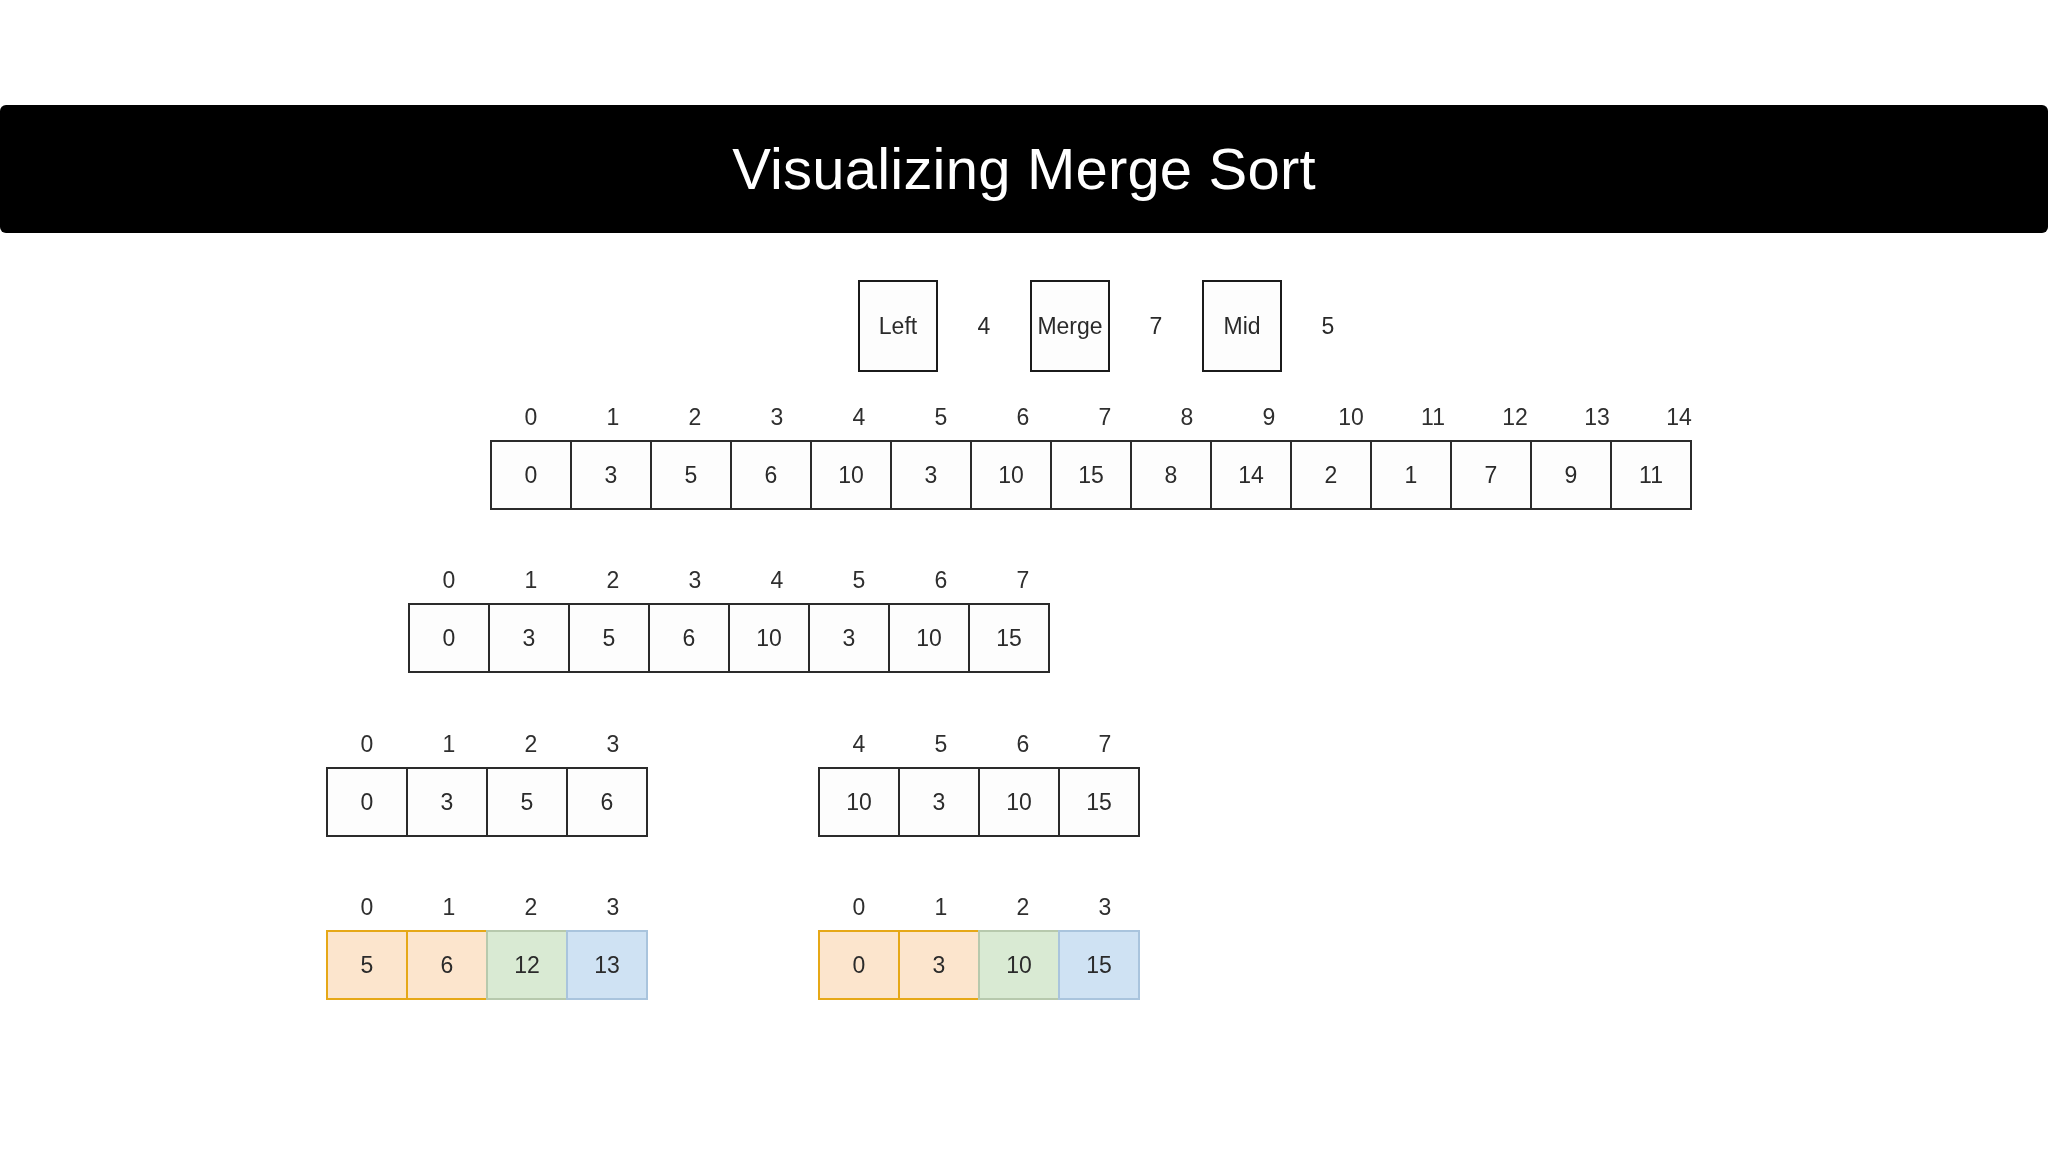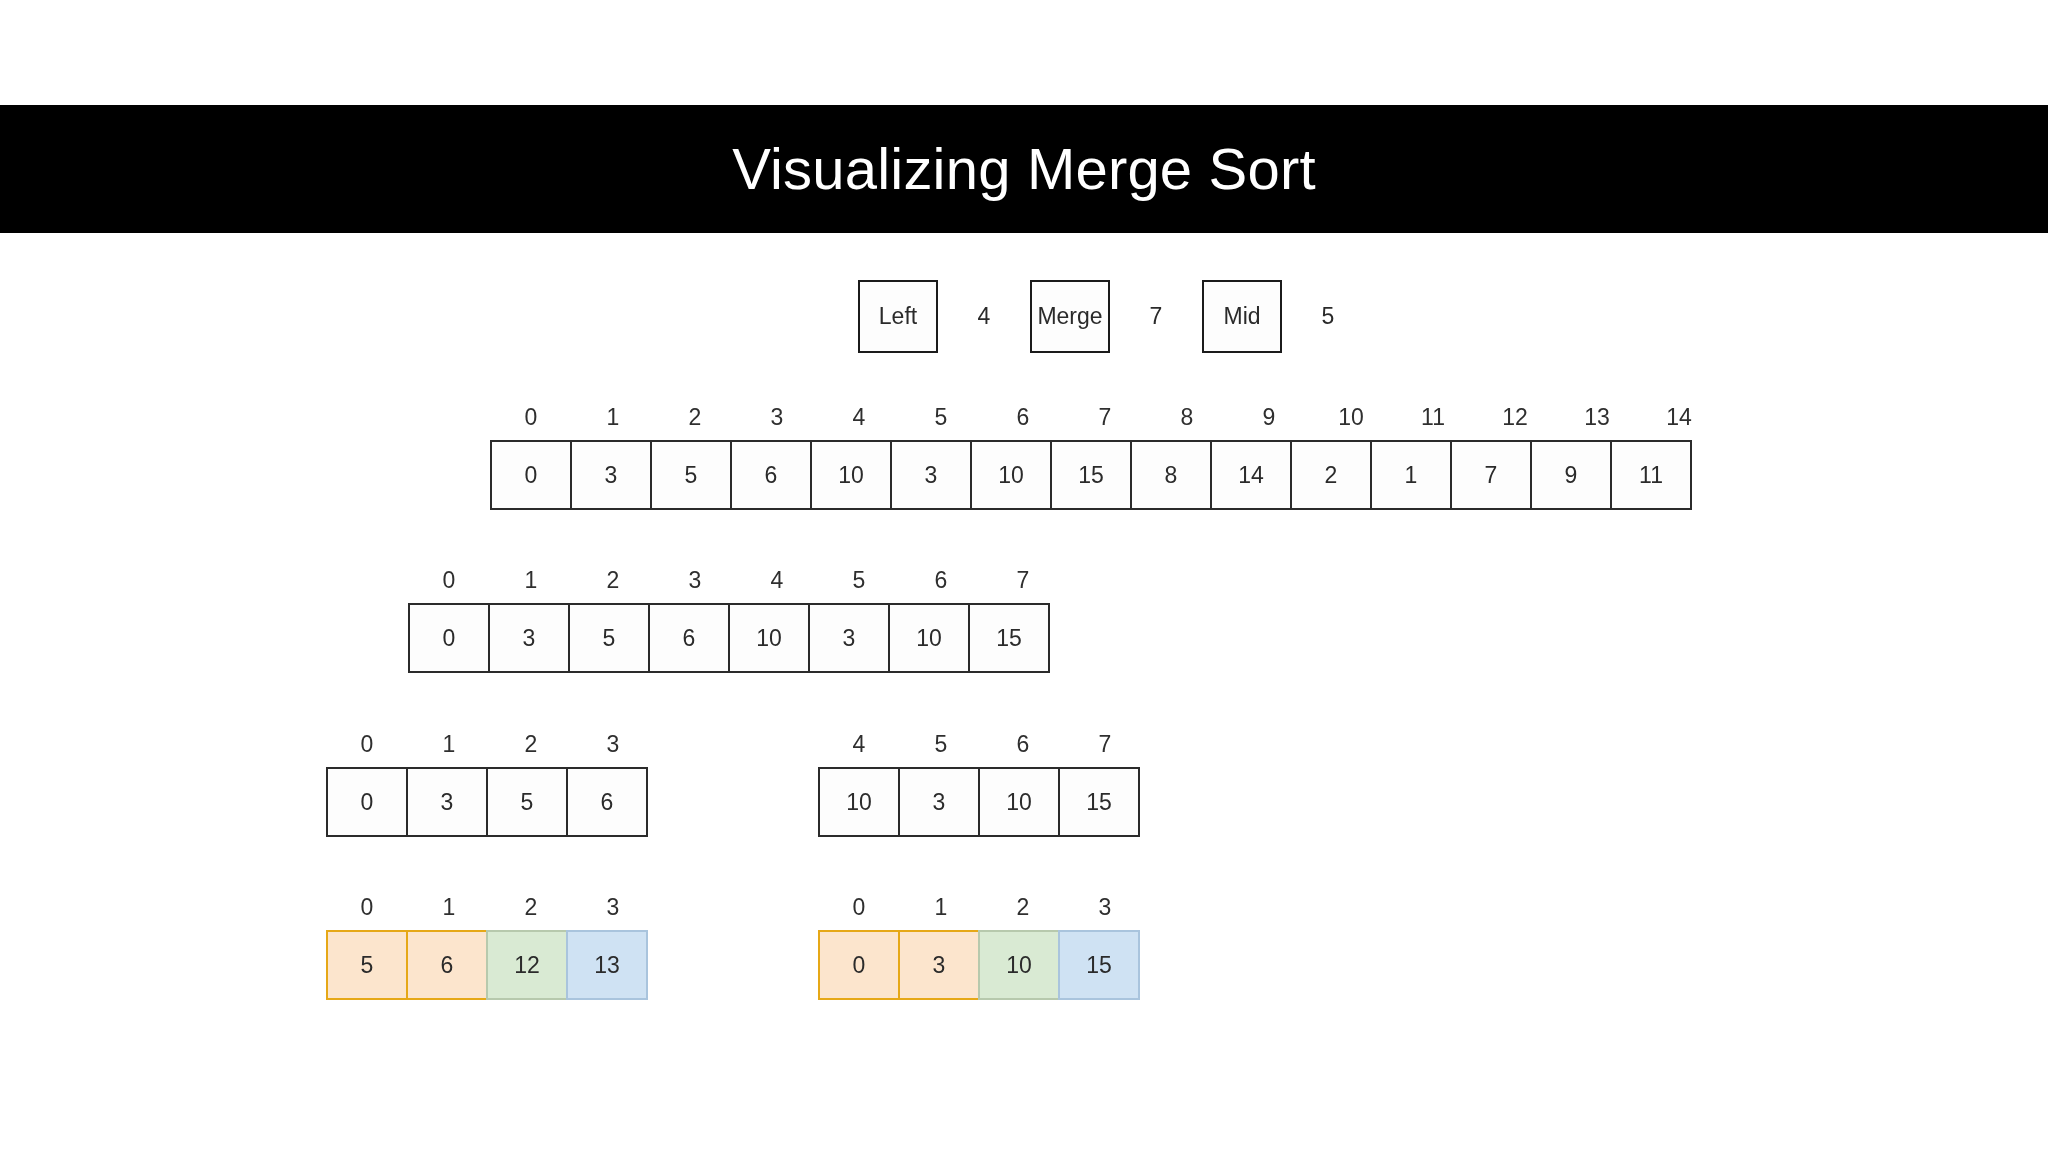--- a/index.html
+++ b/index.html
@@ -27,20 +27,21 @@
   .title-bar {
     position: absolute;
     left: 0;
     top: 105px;
     width: 2048px;
     height: 128px;
     background: #000000;
     display: flex;
     align-items: center;
     justify-content: center;
+    border-radius: 6px;
   }
   .title-text {
     color: #ffffff;
     font-size: 58px;
     font-weight: 400;
     letter-spacing: 0.2px;
     font-family: "Liberation Sans", sans-serif;
     white-space: nowrap;
     line-height: 1;
   }
@@ -52,21 +53,21 @@
     top: 280px;
     display: flex;
     align-items: center;
   }
   .pointer-group {
     display: flex;
     align-items: center;
   }
   .pointer-box {
     width: 80px;
-    height: 73px;
+    height: 92px;
     border: 2px solid #1b1b1b;
     background: #fdfdfd;
     display: flex;
     align-items: center;
     justify-content: center;
     box-sizing: border-box;
     font-size: 23px;
     color: #2a2a2a;
   }
   .pointer-value {

